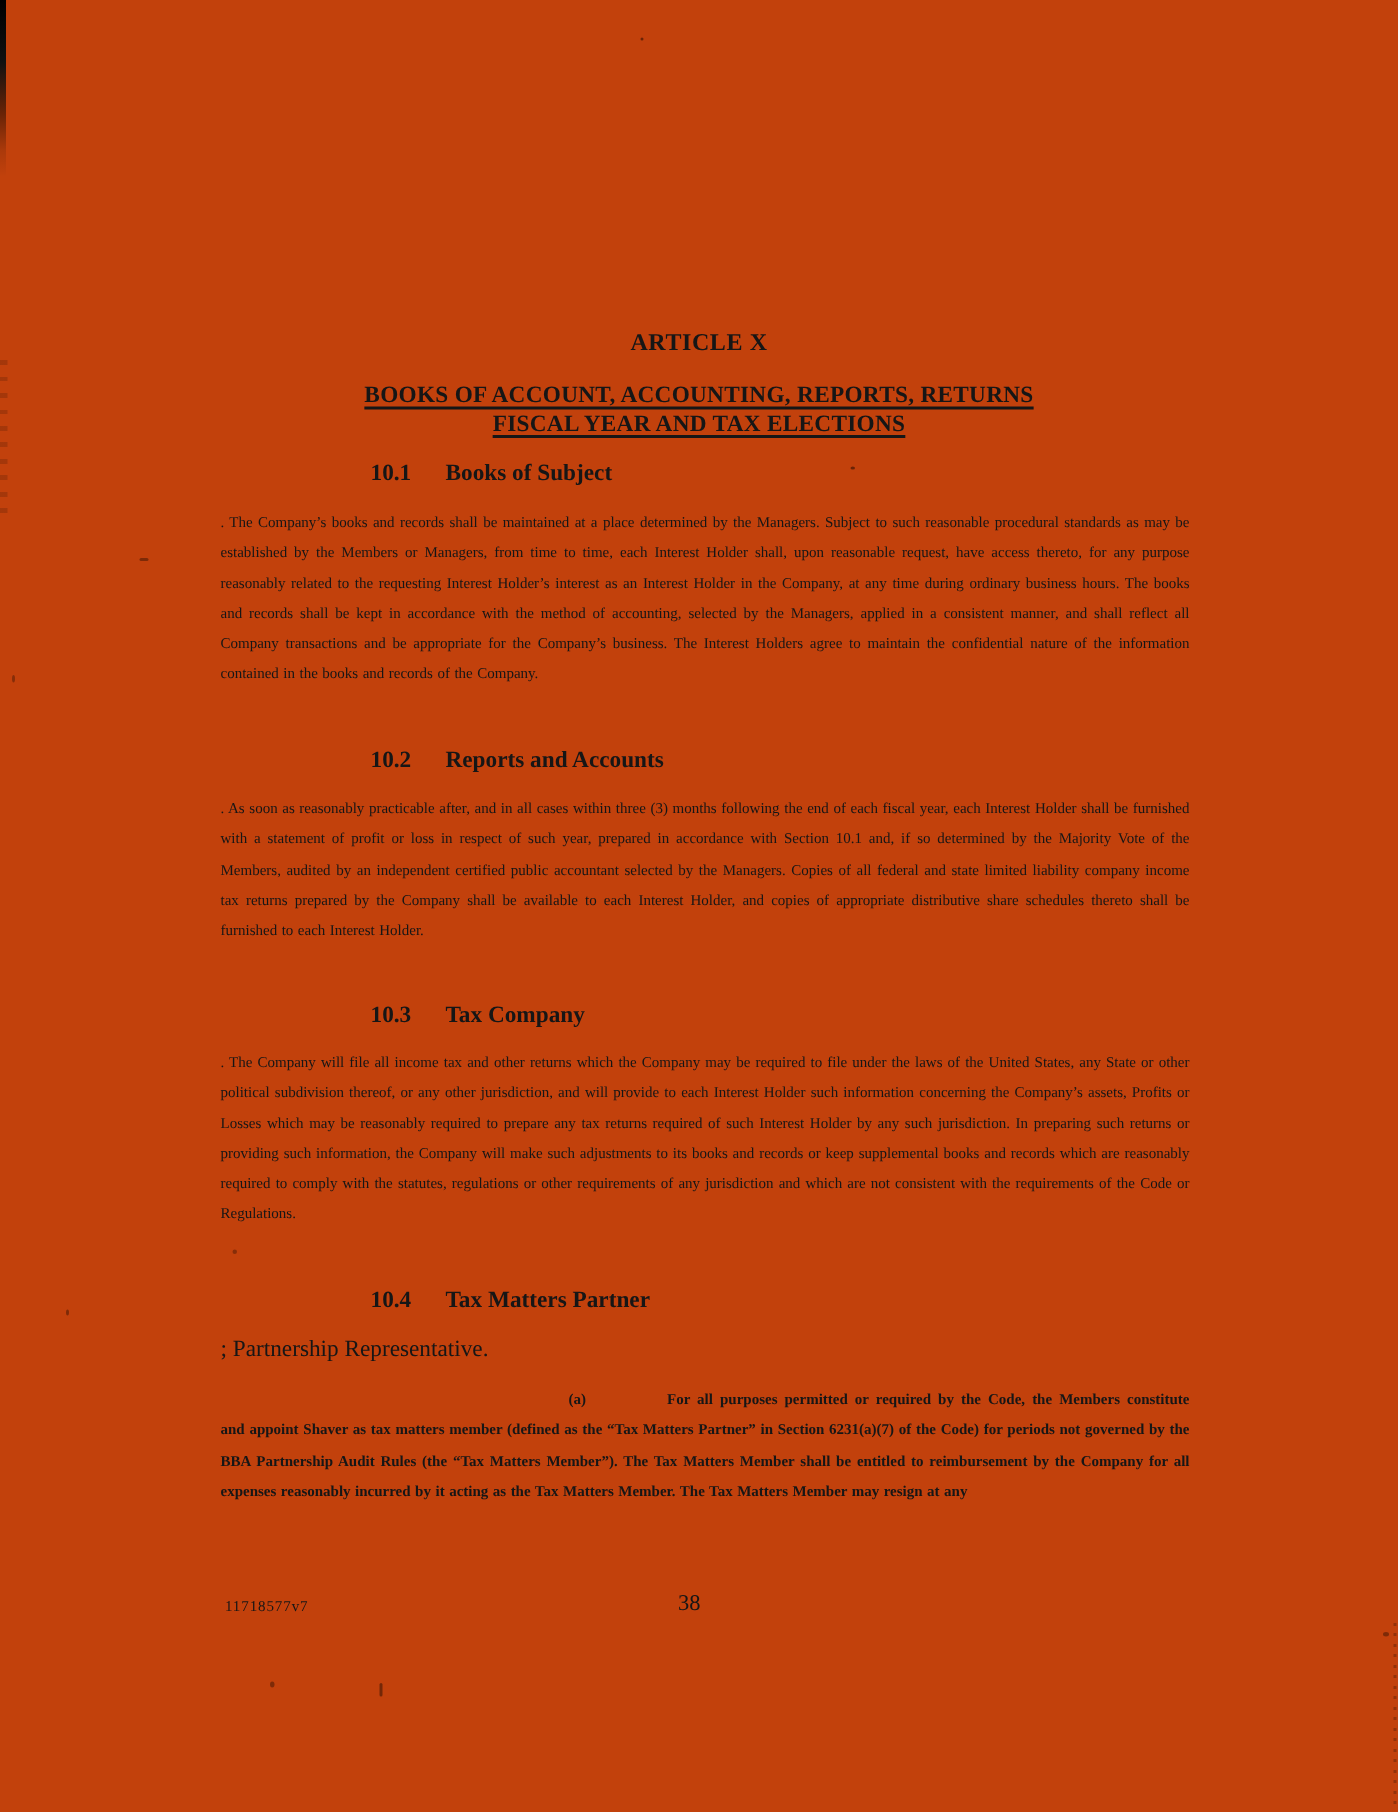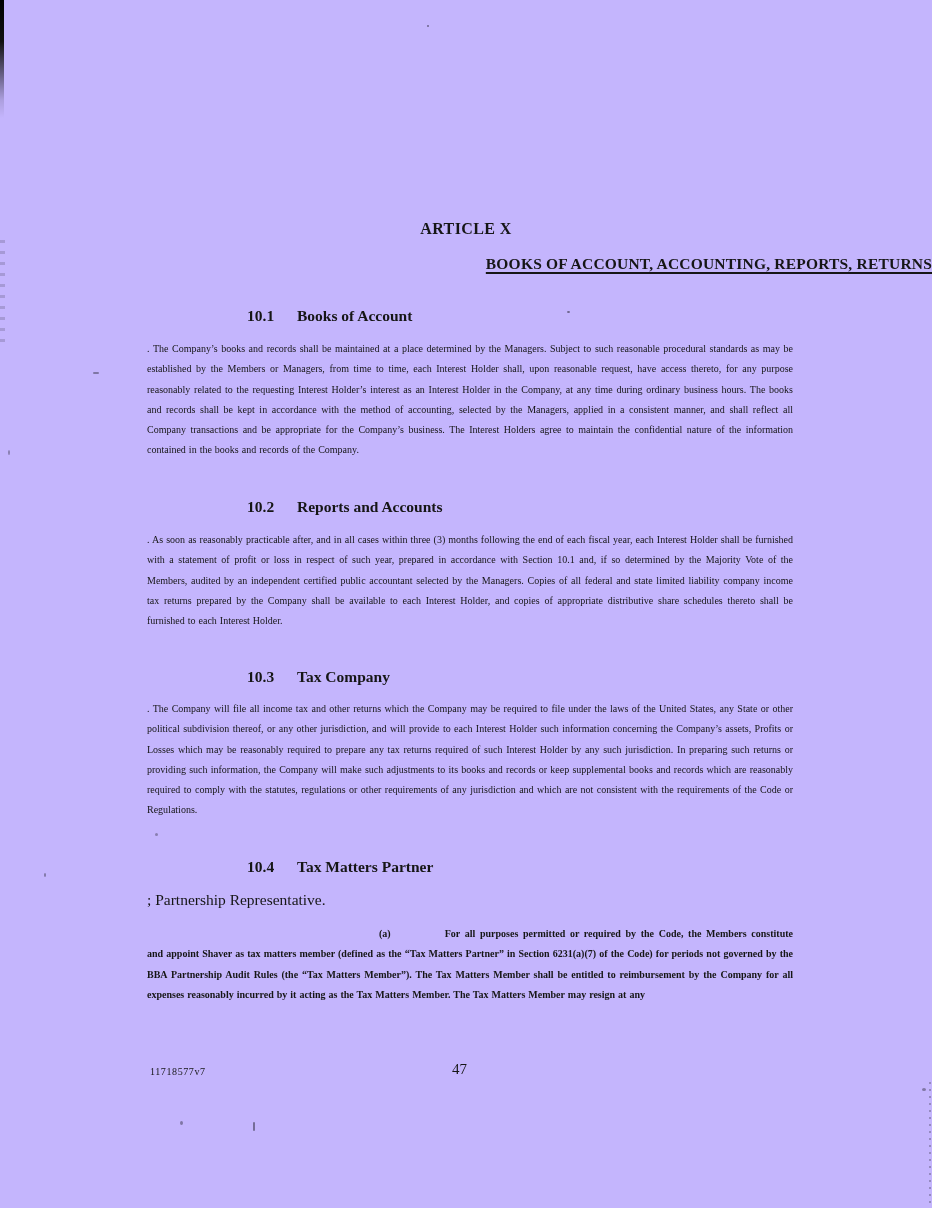--- a/index.html
+++ b/index.html
@@ -4,41 +4,41 @@
 <style>
   html, body {
     margin: 0;
     padding: 0;
     background: #e8e8e8;
   }
   .page {
     position: relative;
     width: 932px;
     height: 1208px;
-    background: #c4b5fd;
+    background: #c2410c;
     overflow: hidden;
     font-family: "Liberation Serif", "DejaVu Serif", serif;
     color: #161616;
   }
   .article-title {
     position: absolute;
     top: 220px;
     left: 0;
     width: 932px;
     text-align: center;
     font-weight: bold;
     font-size: 16px;
     letter-spacing: 0.4px;
   }
   .doc-heading {
     position: absolute;
     top: 255px;
     left: 0;
     width: 932px;
-    text-align: right;
+    text-align: center;
     font-weight: bold;
     font-size: 15.5px;
     line-height: 18.5px;
     letter-spacing: 0.2px;
   }
   .doc-heading .uline {
     text-decoration: underline;
     text-decoration-thickness: 1.5px;
     text-underline-offset: 3px;
   }
@@ -132,24 +132,25 @@
   <div class="artifact speck s5"></div>
   <div class="artifact speck s6"></div>
   <div class="artifact speck s7"></div>
   <div class="artifact speck s8"></div>
   <div class="artifact speck s9"></div>
 
   <div class="article-title">ARTICLE X</div>
 
   <div class="doc-heading">
     <div><span class="uline">BOOKS OF ACCOUNT, ACCOUNTING, REPORTS, RETURNS</span></div>
+    <div><span class="uline">FISCAL YEAR AND TAX ELECTIONS</span></div>
   </div>
 
   <div class="sec-head" style="top:307px">
-    <span class="num">10.1</span><span>Books of Account</span>
+    <span class="num">10.1</span><span>Books of Subject</span>
   </div>
   <p class="body-par" style="top:339px">. The Company’s books and records shall be maintained at a place determined by the Managers. Subject to such reasonable procedural standards as may be established by the Members or Managers, from time to time, each Interest Holder shall, upon reasonable request, have access thereto, for any purpose reasonably related to the requesting Interest Holder’s interest as an Interest Holder in the Company, at any time during ordinary business hours. The books and records shall be kept in accordance with the method of accounting, selected by the Managers, applied in a consistent manner, and shall reflect all Company transactions and be appropriate for the Company’s business. The Interest Holders agree to maintain the confidential nature of the information contained in the books and records of the Company.</p>
 
   <div class="sec-head" style="top:498px">
     <span class="num">10.2</span><span>Reports and Accounts</span>
   </div>
   <p class="body-par" style="top:530px">. As soon as reasonably practicable after, and in all cases within three (3) months following the end of each fiscal year, each Interest Holder shall be furnished with a statement of profit or loss in respect of such year, prepared in accordance with Section 10.1 and, if so determined by the Majority Vote of the Members, audited by an independent certified public accountant selected by the Managers. Copies of all federal and state limited liability company income tax returns prepared by the Company shall be available to each Interest Holder, and copies of appropriate distributive share schedules thereto shall be furnished to each Interest Holder.</p>
 
   <div class="sec-head" style="top:668px">
     <span class="num">10.3</span><span>Tax Company</span>
@@ -158,15 +159,15 @@
 
   <div class="sec-head" style="top:858px">
     <span class="num">10.4</span><span>Tax Matters Partner</span>
   </div>
 
   <div class="bold-line" style="top:891px">; Partnership Representative.</div>
 
   <p class="body-par sub-a" style="top:924px"><span class="a-label">(a)</span><span><span>For all purposes permitted or required by the Code, the Members constitute and appoint Shaver as tax matters member (defined as the “Tax Matters Partner” in Section 6231(a)(7) of the Code) for periods not governed by the BBA Partnership Audit Rules </span><b>(the “Tax Matters Member”)</b><span>.  The Tax Matters Member shall be entitled to reimbursement by the Company for all expenses reasonably incurred by it acting as the Tax Matters Member.  The Tax Matters Member may resign at any</span></span></p>
 
   <div class="footer-docid">11718577v7</div>
-  <div class="footer-page">47</div>
+  <div class="footer-page">38</div>
 
 </div>
 
 </body></html>

